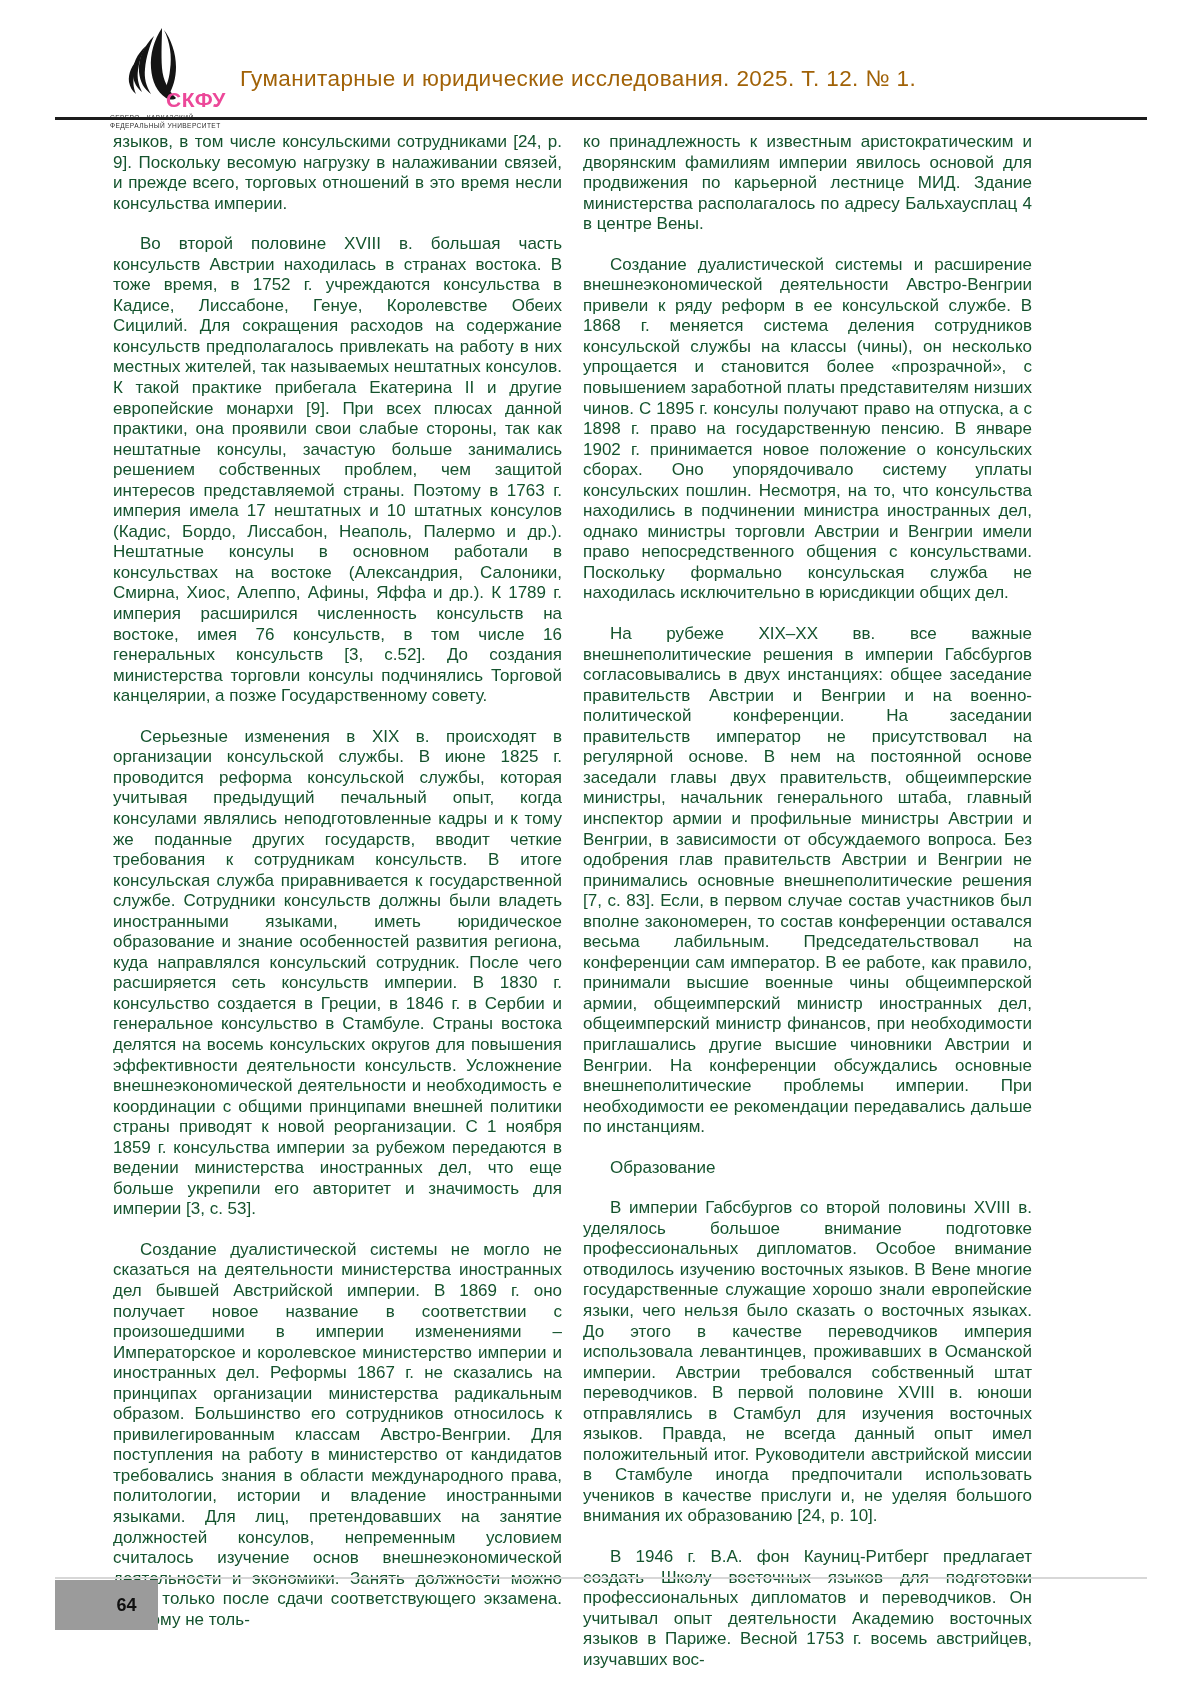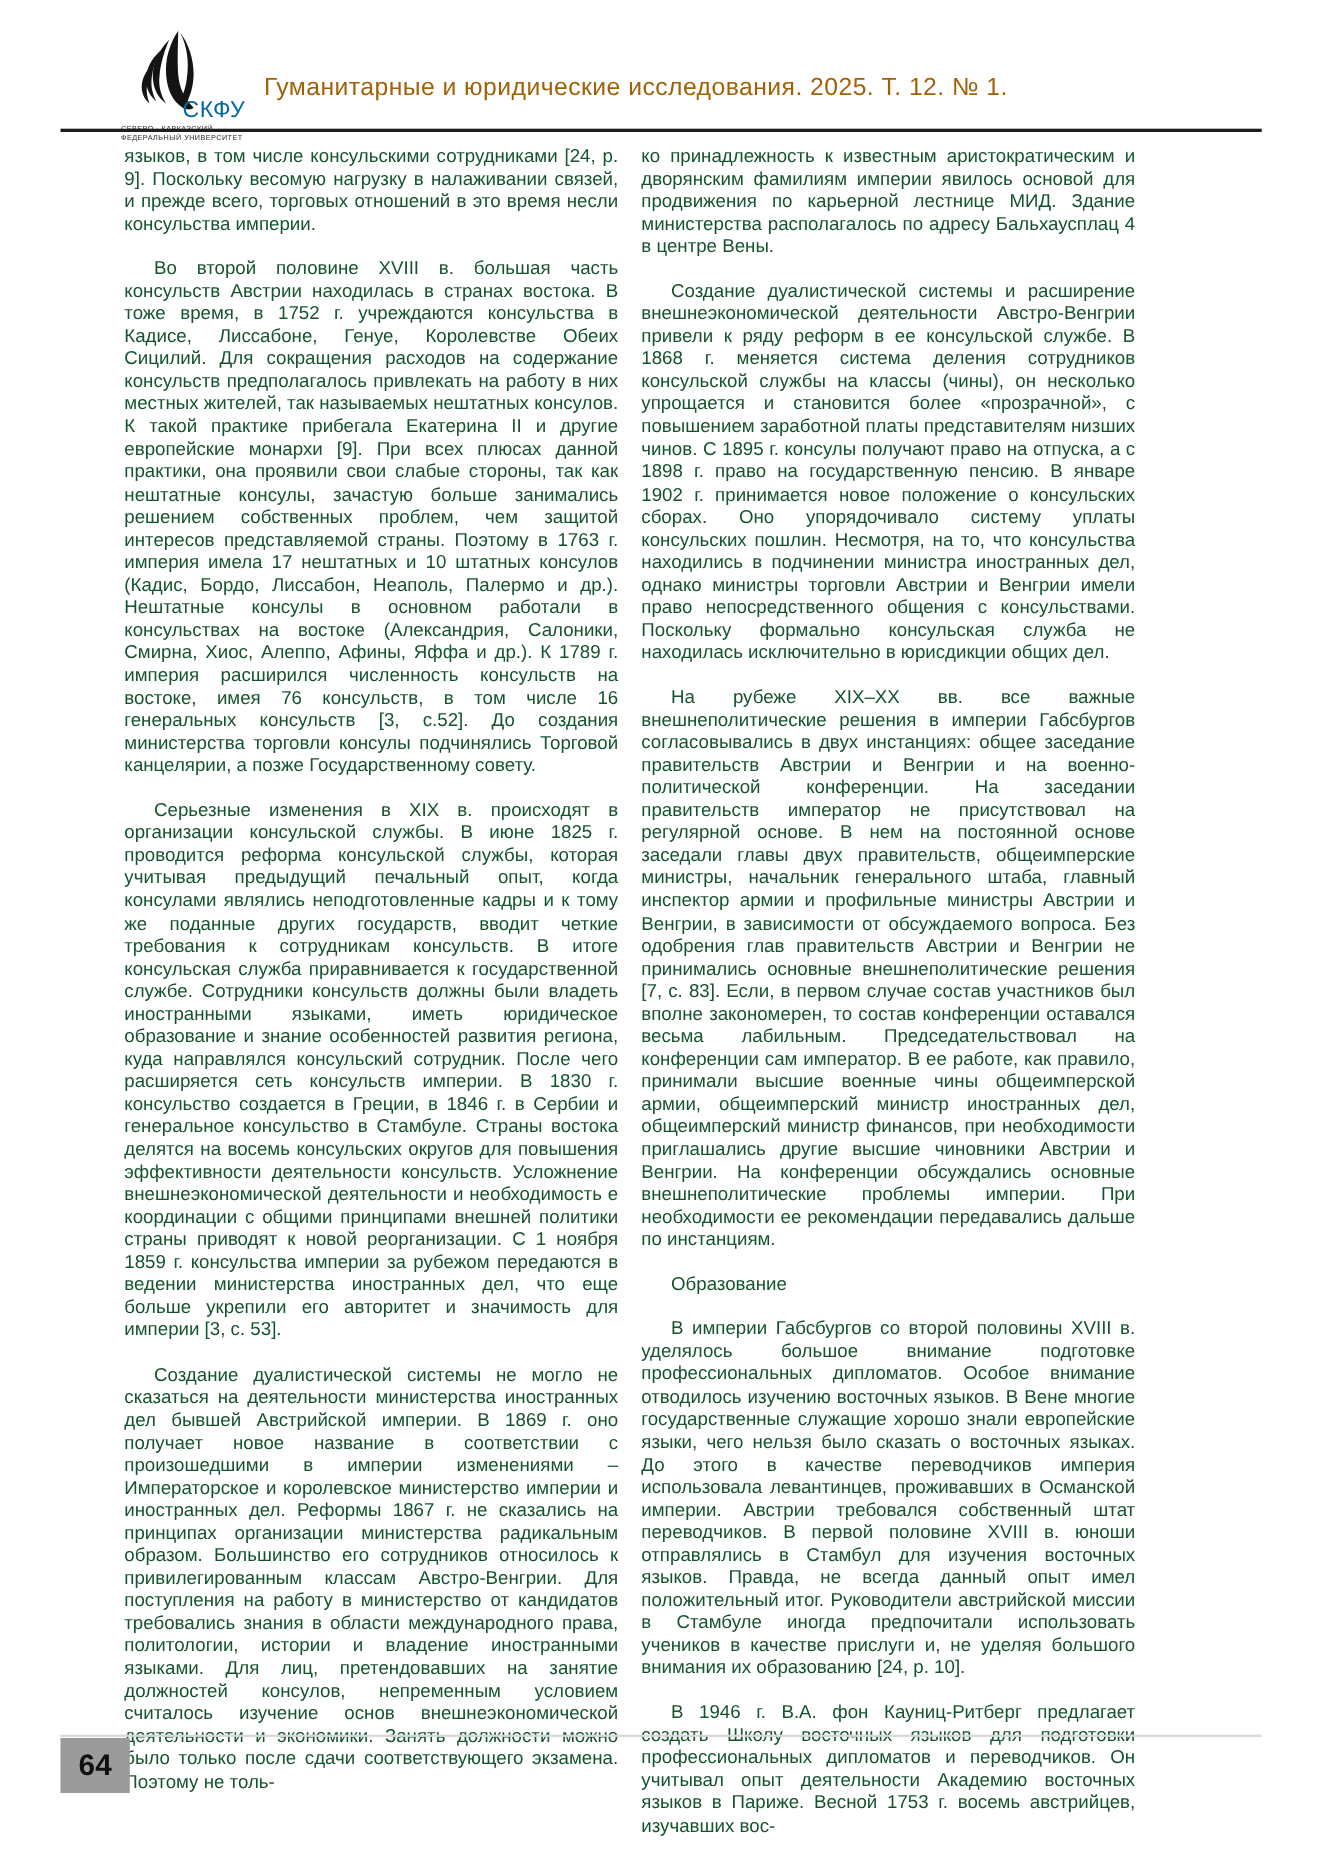--- a/index.html
+++ b/index.html
@@ -10,21 +10,21 @@
     font-family:"Liberation Sans", sans-serif;
     overflow:hidden;
     color:#111;
   }
   
   .header{position:absolute;top:26px;left:118px;right:55px;height:92px;}
   .logo-block{position:absolute;left:0;top:0;width:150px;height:96px;}
   .logo-bird{position:absolute;left:6px;top:0;}
   .logo-acronym{
     position:absolute;left:48px;top:62px;
-    font-weight:normal;font-size:21px;letter-spacing:0.5px;color:#0369a1;
+    font-weight:bold;font-size:21px;letter-spacing:0.5px;color:#ec4899;
   }
   .logo-caption{
     position:absolute;left:-8px;top:88px;width:170px;
     font-size:6.6px;line-height:8px;letter-spacing:0.4px;color:#2c2c2c;
   }
   .journal-title{
     position:absolute;left:122px;top:40px;
     font-size:22.5px;letter-spacing:0.4px;color:#a16207;
     white-space:nowrap;
   }
@@ -48,21 +48,21 @@
   .para.indent{text-indent:27px;margin-top:20px;}
   
   .footer-rule{
     position:absolute;top:1577px;left:55px;width:1092px;height:1.5px;
     background:#d7d7d7;
   }
   .page-number{
     position:absolute;left:55px;top:1580px;width:63px;height:50px;
     background:#9b9b9b;
     display:flex;align-items:center;justify-content:center;
-    font-size:27px;font-weight:bold;color:#101010;
+    font-size:18px;font-weight:bold;color:#101010;padding-left:40px;
   }
 </style>
 </head>
 <body>
 
 <div class="page">
 
   <header class="header">
     <div class="logo-block">
       <svg class="logo-bird" width="70" height="88" viewBox="0 0 70 88" aria-hidden="true">

